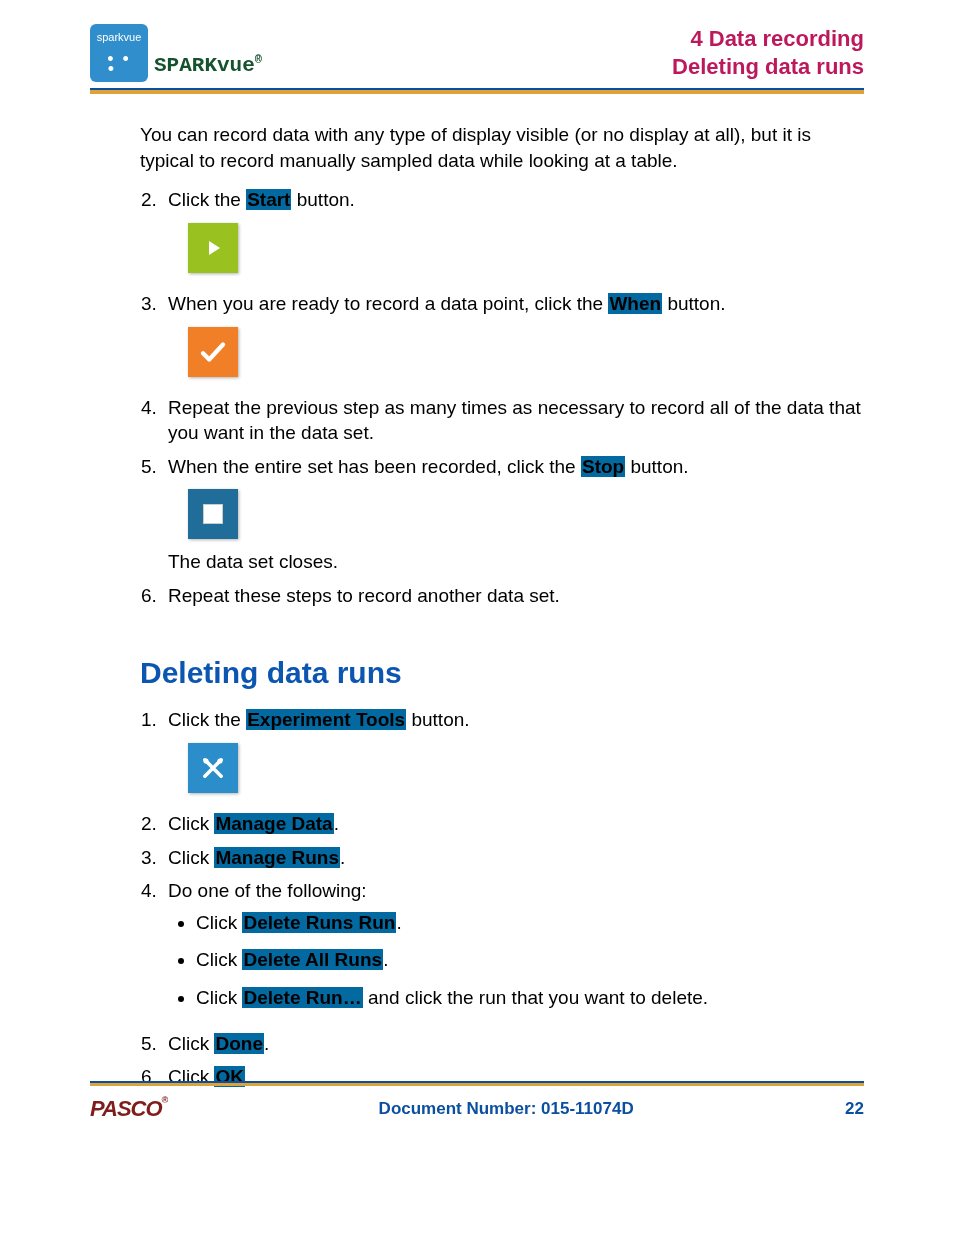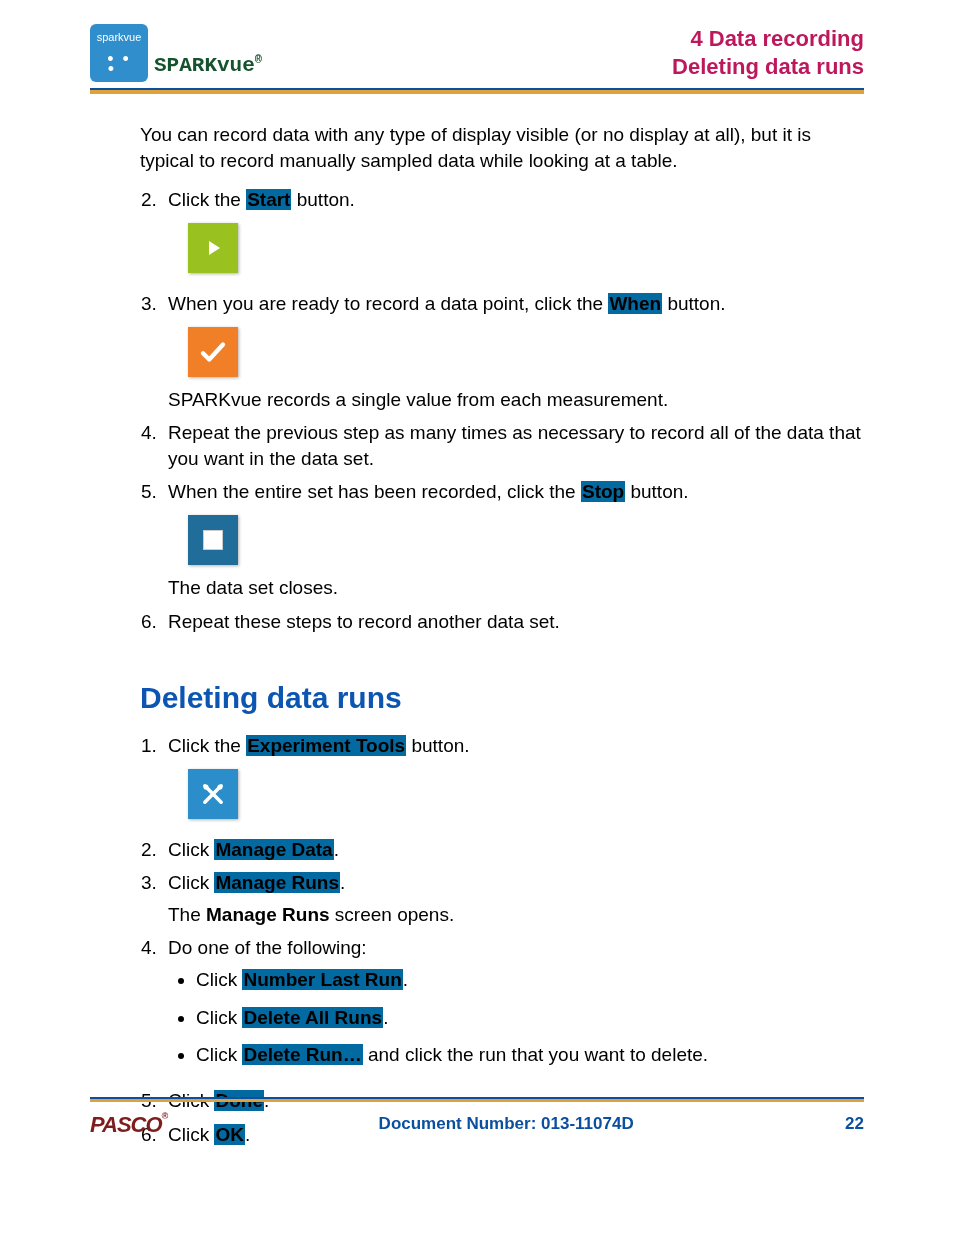--- a/index.html
+++ b/index.html
@@ -164,21 +164,20 @@
           <div class="play-tri"></div>
         </div>
       </li>
       <li>
         <span>When you are ready to record a data point, click the </span><span class="highlight">When</span><span> button.</span>
         <div class="icon-box icon-orange">
           <svg class="check-svg" viewBox="0 0 24 24">
             <path d="M4 13 L9 18 L20 6" stroke="#fff" stroke-width="3.5" fill="none" stroke-linecap="round" stroke-linejoin="round"></path>
           </svg>
         </div>
-        <div class="indent-note">SPARKvue records a single value from each measurement.</div>
       </li>
       <li>Repeat the previous step as many times as necessary to record all of the data that you want in the data set.</li>
       <li>
         <span>When the entire set has been recorded, click the </span><span class="highlight">Stop</span><span> button.</span>
         <div class="icon-box icon-blue-stop">
           <div class="stop-sq"></div>
         </div>
         <div class="indent-note">The data set closes.</div>
       </li>
       <li>Repeat these steps to record another data set.</li>
@@ -195,43 +194,40 @@
             <circle cx="6" cy="6" r="2.2" fill="#fff"></circle>
             <circle cx="18" cy="6" r="2.2" fill="#fff"></circle>
           </svg>
         </div>
       </li>
       <li>
         <span>Click </span><span class="highlight">Manage Data</span><span>.</span>
       </li>
       <li>
         <span>Click </span><span class="highlight">Manage Runs</span><span>.</span>
-        <div class="indent-note">
-          <span>The </span><span style="font-weight:bold">Manage Runs</span><span> screen opens.</span>
-        </div>
       </li>
       <li>
         <span>Do one of the following:</span>
         <ul class="bullets">
-          <li><span>Click </span><span class="highlight">Number Last Run</span><span>.</span></li>
+          <li><span>Click </span><span class="highlight">Delete Runs Run</span><span>.</span></li>
           <li><span>Click </span><span class="highlight">Delete All Runs</span><span>.</span></li>
           <li><span>Click </span><span class="highlight">Delete Run…</span><span> and click the run that you want to delete.</span></li>
         </ul>
       </li>
       <li>
         <span>Click </span><span class="highlight">Done</span><span>.</span>
       </li>
       <li>
         <span>Click </span><span class="highlight">OK</span><span>.</span>
       </li>
     </ol>
   </div>
 
   <div class="footer">
     <div class="rule2"></div>
     <div class="footer-row">
       <span class="pasco">PASCO<span style="font-size:9px;vertical-align:top;">®</span></span>
-      <span class="docnum">Document Number: 013-11074D</span>
+      <span class="docnum">Document Number: 015-11074D</span>
       <span class="pagenum">22</span>
     </div>
   </div>
 
 </div>
 
 </body></html>

